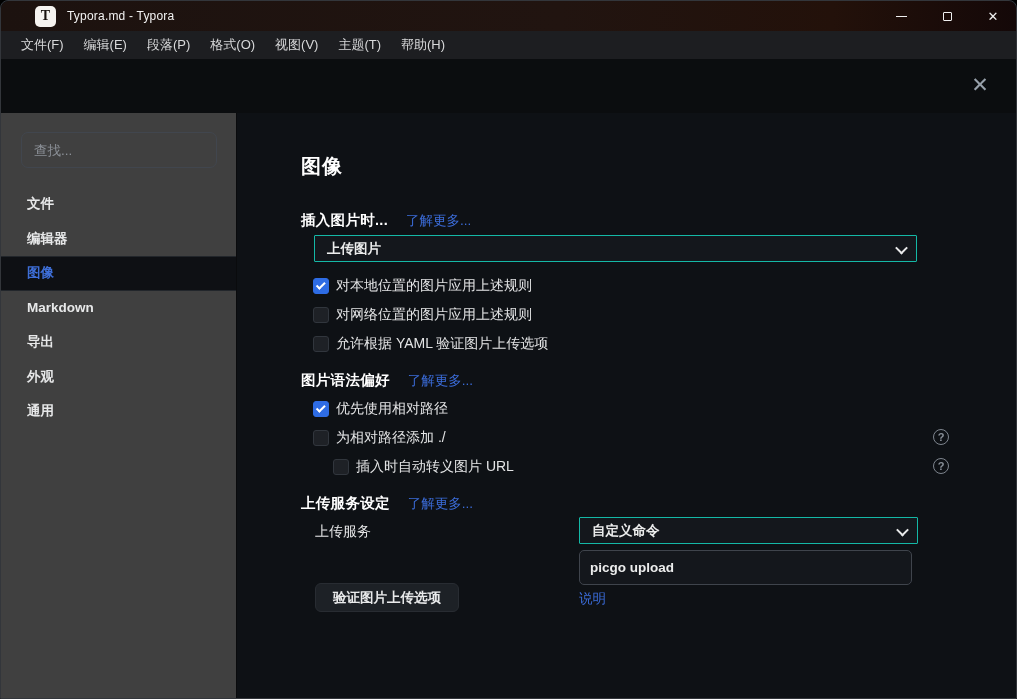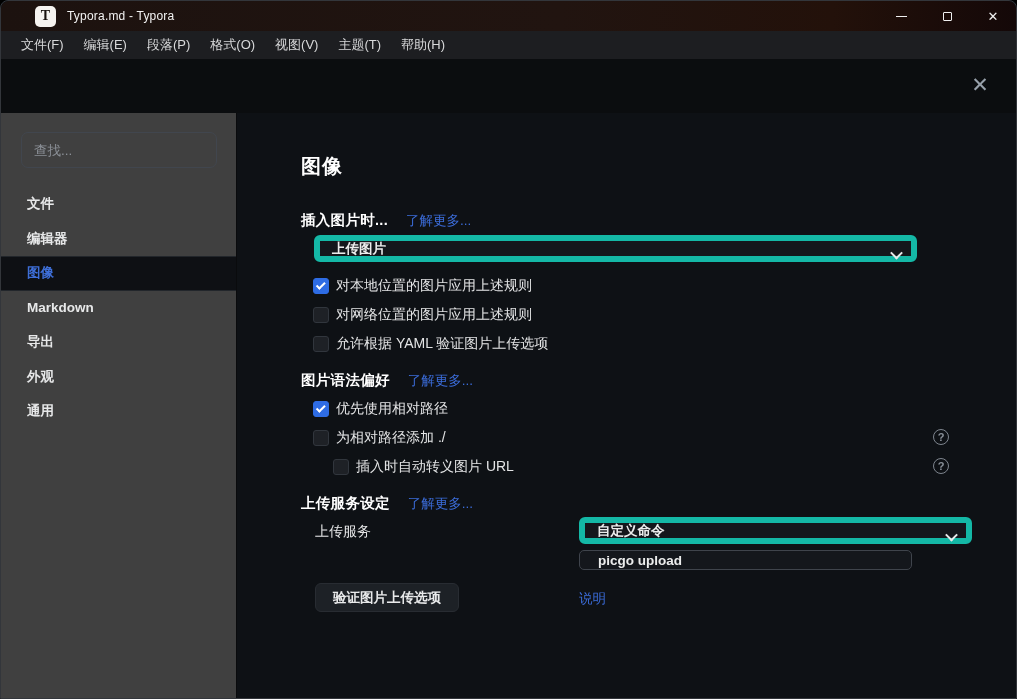--- a/index.html
+++ b/index.html
@@ -47,42 +47,42 @@
     background:#0e1014; color:#3e6fd8;
     border-top:1px solid #22262b; border-bottom:1px solid #22262b;
   }
   
   .main { position:absolute; top:112px; left:237px; right:0; bottom:0; background:#0e1115; }
   .page-heading { position:absolute; left:63px; top:40px; color:#fff; font-size:20px; font-weight:bold; letter-spacing:1px; }
   .sec-row { position:absolute; left:63px; display:flex; align-items:baseline; gap:18px; }
   .sec-title { color:#fff; font-size:14.5px; font-weight:bold; letter-spacing:.3px; }
   .link { color:#3b6cd9; font-size:13.5px; cursor:default; }
   .select {
-    position:absolute; height:27px; background:#14171c; border:6px solid #14b8a6; border-radius:6px;
+    position:absolute; height:27px; background:#14171c; border:1px solid #14b8a6; border-radius:1px;
     display:flex; align-items:center; color:#eceded; font-size:13.5px; font-weight:bold; padding:0 12px; cursor:default;
   }
   .select .chev { position:absolute; right:11px; top:9px; width:8px; height:8px; }
   .chev::before { content:""; position:absolute; left:0; top:0; width:7px; height:7px; border-right:2px solid #e8e9ea; border-bottom:2px solid #e8e9ea; transform:rotate(45deg) translate(-1px,-1px); }
   .check-row { position:absolute; left:75px; height:17px; display:flex; align-items:center; gap:7px; }
   .cbox {
     width:16px; height:16px; border-radius:3px; background:#1e2126; border:1px solid #31363d;
     display:flex; align-items:center; justify-content:center; flex:none;
   }
   .check-row.checked .cbox { background:#2e6ce4; border-color:#2e6ce4; }
   .cbox .tick { display:none; width:9px; height:5px; border-left:2px solid #fff; border-bottom:2px solid #fff; transform:rotate(-45deg) translate(0,-1px); }
   .check-row.checked .cbox .tick { display:block; }
   .check-label { color:#e4e5e6; font-size:14px; }
   .help-icon {
     position:absolute; width:16px; height:16px; border:1.5px solid #7e858e; border-radius:50%;
     color:#8a919a; font-size:11px; font-weight:bold; display:flex; align-items:center; justify-content:center;
   }
   .field-label { position:absolute; left:77px; color:#e4e5e6; font-size:14px; }
   .text-input {
-    position:absolute; height:20px; background:#14171c; border:1px solid #3f444c; border-radius:5px;
-    color:#eceded; font-size:13.5px; font-weight:bold; padding:0 18px; outline:none;
+    position:absolute; height:35px; background:#14171c; border:1px solid #3f444c; border-radius:5px;
+    color:#eceded; font-size:13.5px; font-weight:bold; padding:0 10px; outline:none;
   }
   .btn {
     position:absolute; height:29px; background:#1d2126; border:1px solid #282c32; border-radius:6px;
     color:#e9eaeb; font-size:13.5px; font-weight:bold; padding:0 17px; cursor:default;
   }
 </style>
 </head>
 <body>
 
 <div class="window">
@@ -190,21 +190,21 @@
       <span class="cbox"></span>
       <span class="check-label">插入时自动转义图片 URL</span>
     </div>
     <div class="help-icon" style="left:695px; top:345px;">?</div>
 
     <div class="sec-row" style="top:381px;">
       <span class="sec-title">上传服务设定</span>
       <span class="link">了解更多...</span>
     </div>
     <div class="field-label" style="top:410px;">上传服务</div>
-    <div class="select" style="left:341px; top:404px; width:393px;text-align:center;">
+    <div class="select" style="left:341px; top:404px; width:339px;text-align:center;">
       <span>自定义命令</span>
       <span class="chev"></span>
     </div>
     <div class="field-label" style="top:449px;margin-top:32px;">命令</div>
     <input class="text-input" style="left: 341px; top: 437px; width: 333px;" value="picgo upload">
     <button class="btn" style="left:77px; top:470px;">验证图片上传选项</button>
     <div class="link" style="position:absolute; left:341px; top:477px;">说明</div>
   </div>
 
 </div>

